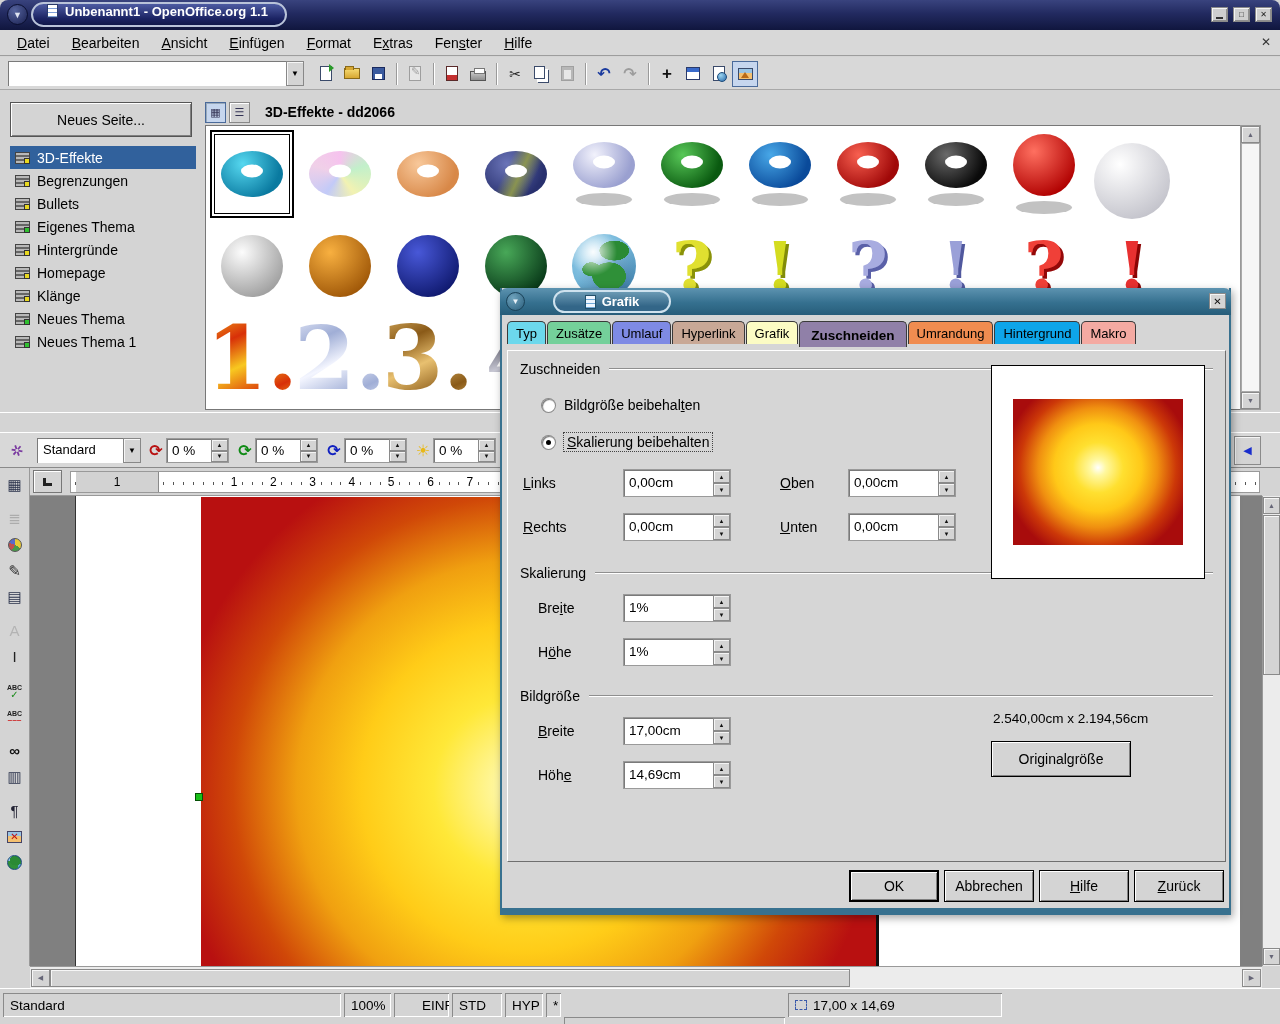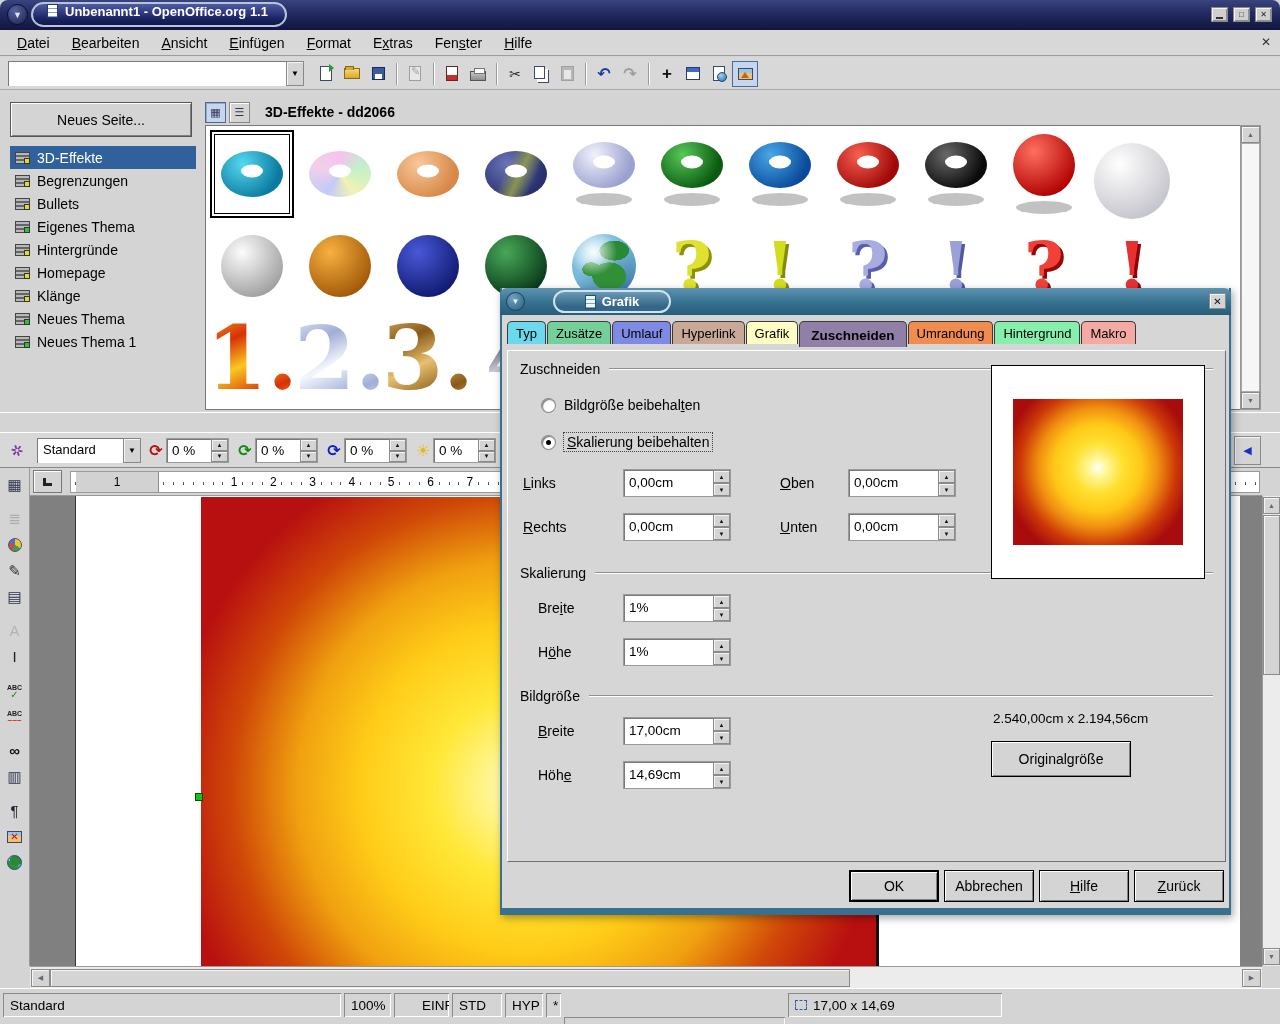--- a/index.html
+++ b/index.html
@@ -681,21 +681,21 @@
     <span class="dlg-close">✕</span>
   </div>
   <div id="dlg-tabs">
       <span class="dtab" style="background: rgb(108, 216, 236);">Typ</span>
       <span class="dtab" style="background: rgb(116, 208, 154);">Zusätze</span>
       <span class="dtab" style="background: rgb(126, 138, 228);">Umlauf</span>
       <span class="dtab" style="background: rgb(200, 168, 150);">Hyperlink</span>
       <span class="dtab" style="background: rgb(252, 252, 196);">Grafik</span>
       <span class="dtab active" style="background: rgb(144, 128, 168);">Zuschneiden</span>
       <span class="dtab" style="background: rgb(240, 140, 80);">Umrandung</span>
-      <span class="dtab" style="background: #86efac;">Hintergrund</span>
+      <span class="dtab" style="background: #0ea5e9;">Hintergrund</span>
       <span class="dtab" style="background: rgb(244, 170, 162);">Makro</span>
     </div>
   <div class="tab-panel">
     <div id="grp-crop">
       <div class="grp-head">
         <span class="grp-label">Zuschneiden</span>
         <span class="grp-line"></span>
       </div>
       <div id="crop-radios">
           <div class="radio-row">

